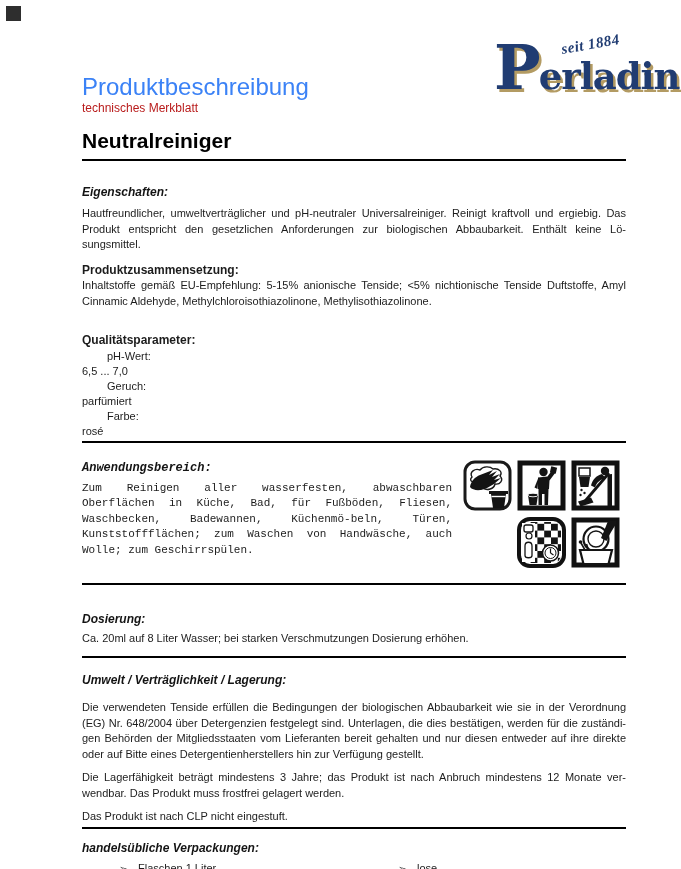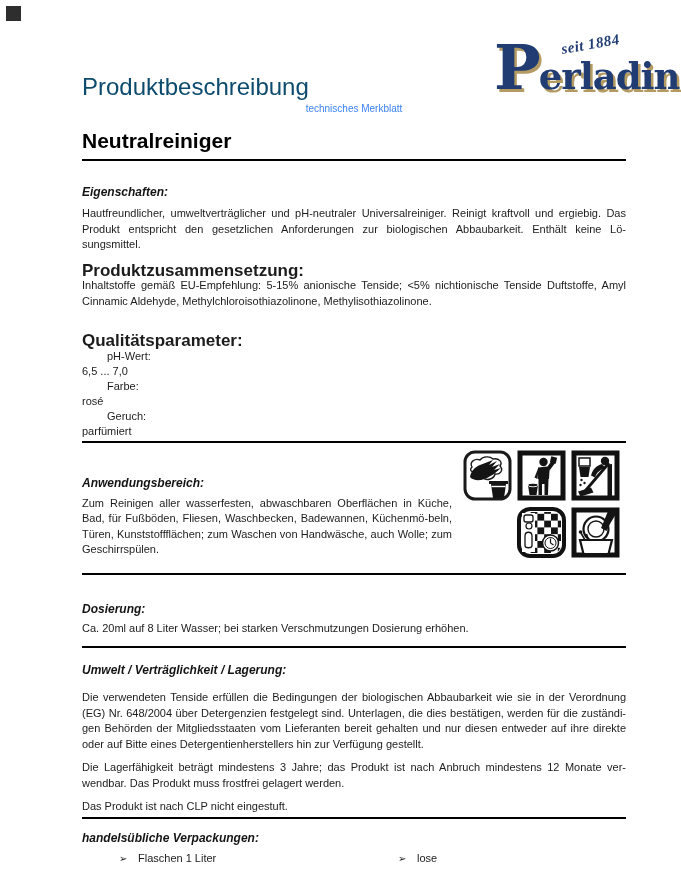--- a/index.html
+++ b/index.html
@@ -38,22 +38,22 @@
     font-weight: bold; color: #203c72;
     text-shadow: 2.5px 2.5px 0 #b39b63;
     letter-spacing: -2px; white-space: nowrap;
   }
   .logo-p    { font-size: 62px; line-height: 1; }
   .logo-rest { font-size: 37px; line-height: 1; letter-spacing: -1px; }
 
   
   .content { position: absolute; left: 82px; top: 0; width: 544px; }
 
-  .doc-title { margin-top: 74px; font-size: 24px; line-height: 26px; font-weight: 400; color: #0c4a6e; }
-  .doc-subtitle { font-size: 10px; line-height: 17px; color: #3b82f6; text-align: center; }
+  .doc-title { margin-top: 74px; font-size: 24px; line-height: 26px; font-weight: 400; color: #3b82f6; }
+  .doc-subtitle { font-size: 12px; line-height: 17px; color: #b91c1c; }
   .product-name { margin-top: 13px; font-size: 21px; line-height: 22px; font-weight: 700; color: #000000; }
 
   hr.rule { border: 0; border-top: 2px solid #000; height: 0; }
   .rule-title { margin-top: 7px; }
   .rule-qp    { margin-top: 2px; }
   .rule-anw   { margin-top: 15px; }
   .rule-dos   { margin-top: 10px; }
   .rule-umw   { margin-top: 2px; }
   .rule-pack  { margin-top: 9px; }
 
@@ -67,29 +67,29 @@
   .sec-pack { margin-top: 11px; }
 
   p.body { font-size: 11px; line-height: 15.5px; }
   .just { text-align: justify; }
   .mt4  { margin-top: 4px; }
   .mt5  { margin-top: 5px; }
   .mt3  { margin-top: 3px; }
   .mt8  { margin-top: 8px; }
   .mt11 { margin-top: 11px; }
 
-  .subhead { margin-top: 10px; font-size: 17px; line-height: 15.5px; font-weight: 700; }
+  .subhead { margin-top: 10px; font-size: 12px; line-height: 15.5px; font-weight: 700; }
   .subhead-qp { margin-top: 24px; }
 
   .qp-table { line-height: 15px; }
   .qp-row   { display: flex; flex-direction: column; }
   .qp-label { margin-left: 25px; width: 178px; }
 
   
-  .anw { margin-top: 7px; display: flex; align-items: flex-end; }
+  .anw { margin-top: 17px; display: flex; align-items: flex-start; font-family: Liberation Mono, monospace; }
   .anw-text { width: 370px; }
   .pictos {
     margin-left: auto; margin-right: 6px;
     display: grid;
     grid-template-columns: 49px 49px 49px;
     grid-auto-rows: 51px;
     column-gap: 5px; row-gap: 6px;
   }
   .picto svg { display: block; width: 49px; height: 51px; }
 
@@ -128,26 +128,26 @@
     <h4 class="subhead">Produktzusammensetzung:</h4>
     <p class="body just">Inhaltstoffe gemäß EU-Empfehlung: 5-15% anionische Tenside; &lt;5% nichtionische Tenside Duftstoffe, Amyl Cinnamic Aldehyde, Methylchloroisothiazolinone, Methylisothiazolinone.</p>
 
     <h4 class="subhead subhead-qp">Qualitätsparameter:</h4>
     <div class="qp-table">
       <div class="qp-row">
         <span class="qp-label">pH-Wert:</span>
         <span class="qp-value">6,5 ... 7,0</span>
       </div>
       <div class="qp-row">
+        <span class="qp-label">Geruch:</span>
+        <span class="qp-value">parfümiert</span>
+      </div>
+      <div class="qp-row">
         <span class="qp-label">Farbe:</span>
         <span class="qp-value">rosé</span>
-      </div>
-      <div class="qp-row">
-        <span class="qp-label">Geruch:</span>
-        <span class="qp-value">parfümiert</span>
       </div>
     </div>
     <hr class="rule rule-qp">
 
     <div class="anw">
       <div class="anw-text">
         <h3 class="sec">Anwendungsbereich:</h3>
         <p class="body just mt4">Zum Reinigen aller wasserfesten, abwaschbaren Oberflächen in Küche, Bad, für Fußböden, Fliesen, Waschbecken, Badewannen, Küchenmö-beln, Türen, Kunststoffflächen; zum Waschen von Handwäsche, auch Wolle; zum Geschirrspülen.</p>
       </div>
       <div class="pictos">

